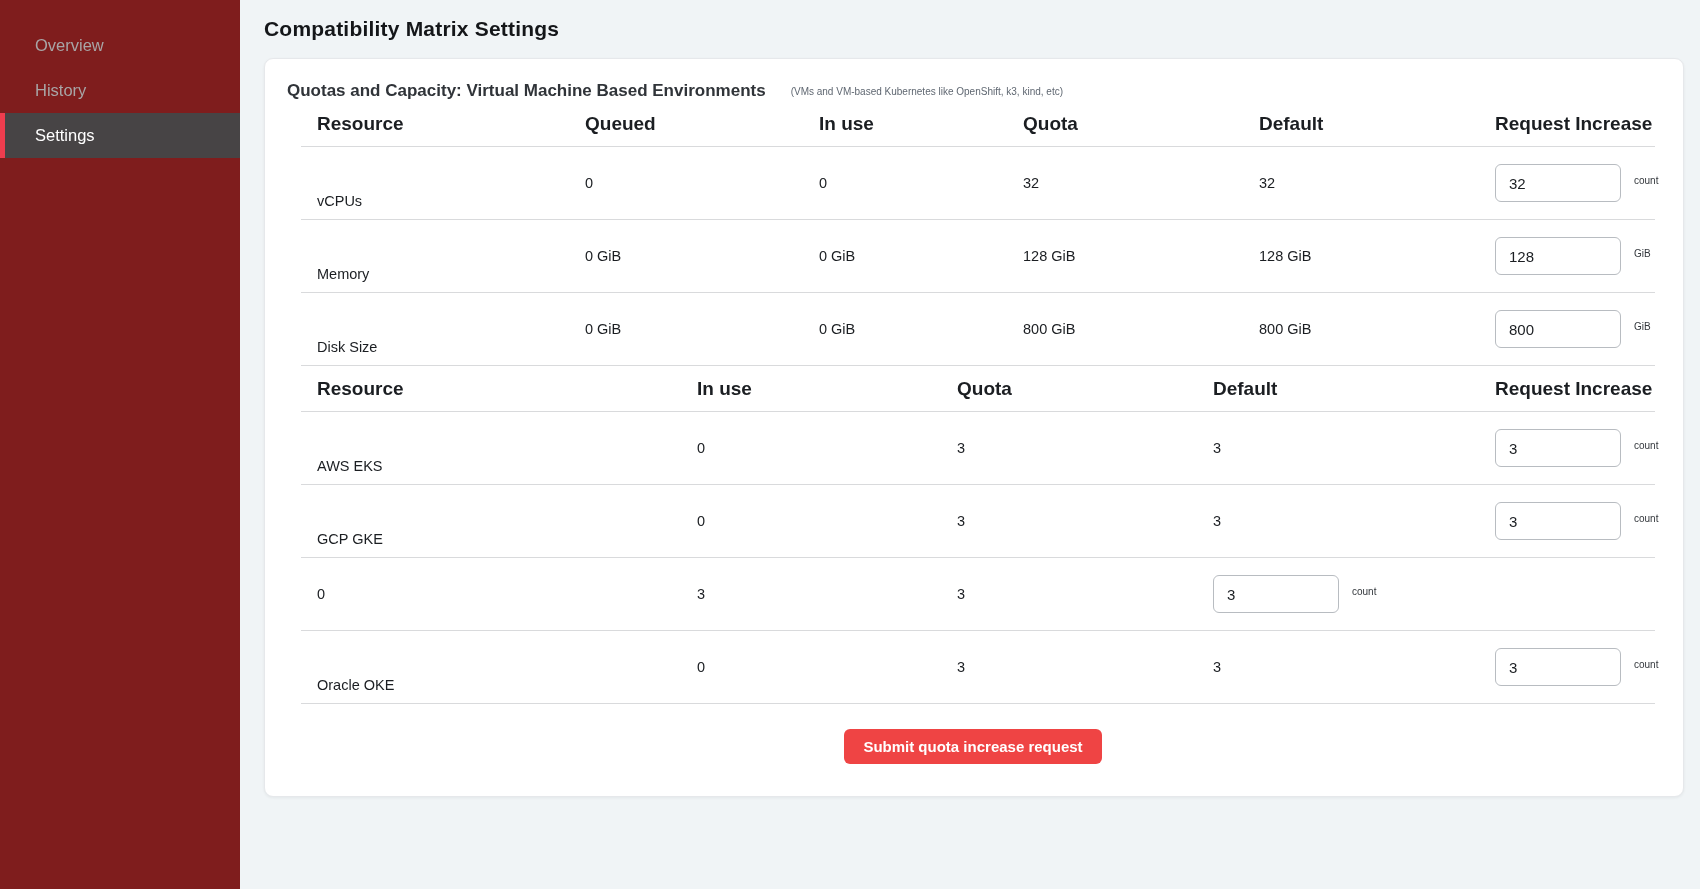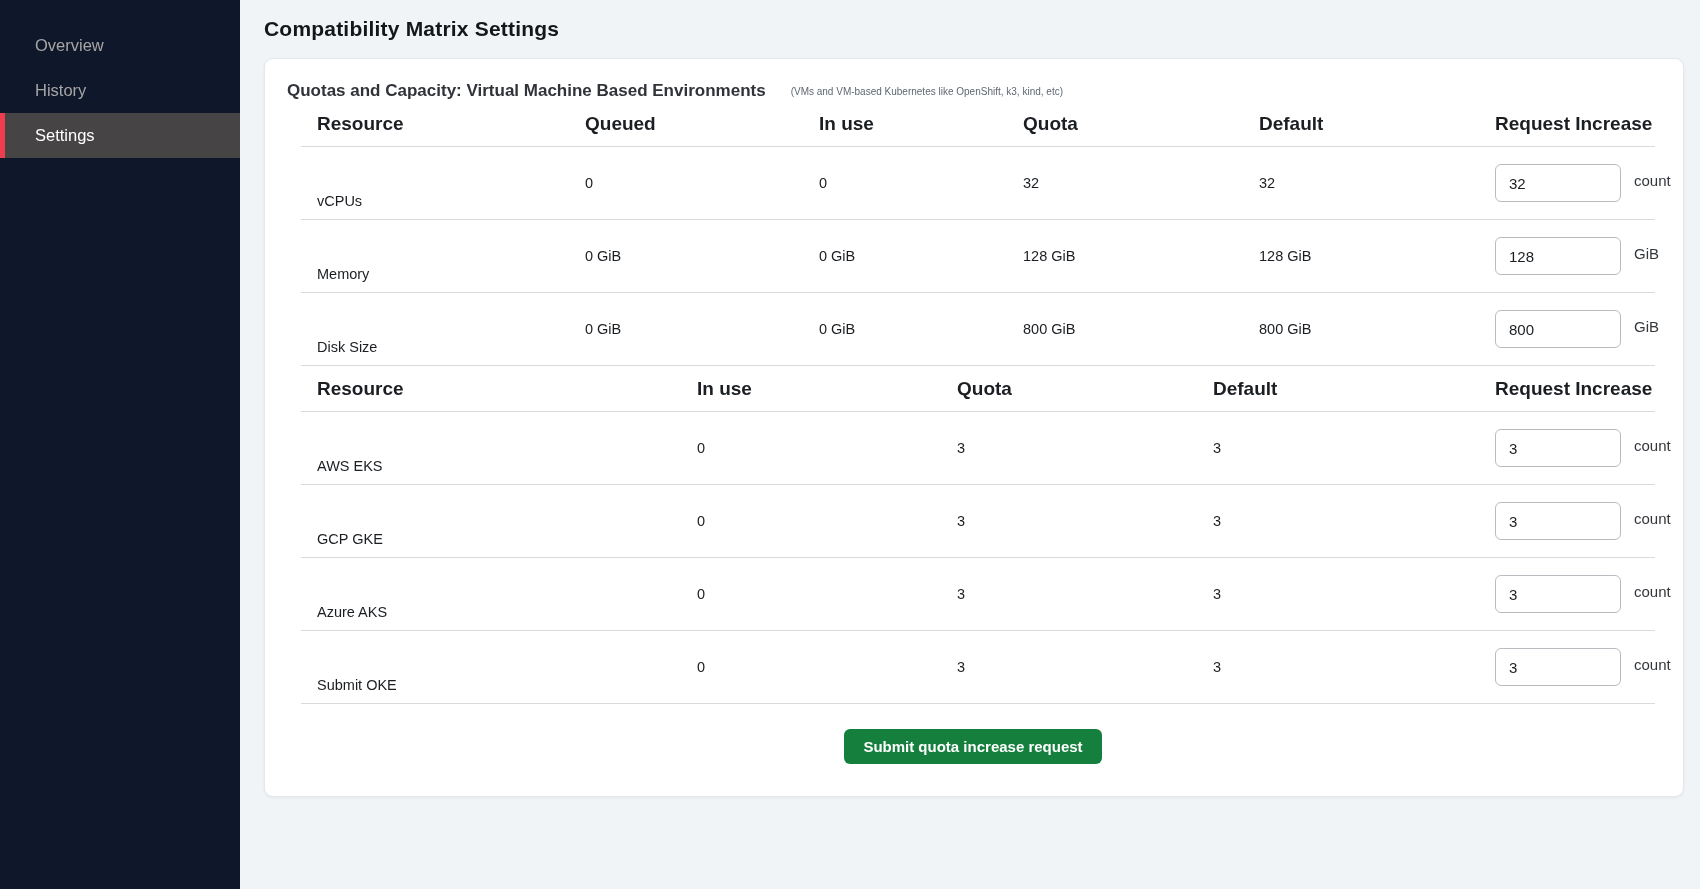--- a/index.html
+++ b/index.html
@@ -10,21 +10,21 @@
     background: #f0f4f6;
     color: #191c1f;
     overflow: hidden;
   }
 
   
   .sidebar {
     width: 240px;
     min-width: 240px;
     height: 889px;
-    background: #0f172a;
+    background: #7f1d1d;
     padding-top: 23px;
   }
   .nav-item {
     height: 45px;
     display: flex;
     align-items: center;
     padding-left: 30px;
     font-size: 16.5px;
     color: #a8a5a6;
     cursor: pointer;
@@ -103,32 +103,32 @@
     border-radius: 6px;
     padding: 0 10px 0 13px;
     font-size: 15px;
     color: #1b1e22;
     font-family: "Liberation Sans", sans-serif;
     background: #ffffff;
   }
   .unit {
     margin-left: 13px;
     margin-bottom: 6px;
-    font-size: 15px;
+    font-size: 10px;
     color: #33373c;
   }
 
   .card-footer {
     height: 78px;
     display: flex;
     align-items: center;
     justify-content: center;
   }
   .submit-btn {
-    background: #15803d;
+    background: #ef4444;
     color: #ffffff;
     font-size: 15px;
     font-weight: bold;
     font-family: "Liberation Sans", sans-serif;
     border: none;
     border-radius: 6px;
     padding: 9px 19px;
     cursor: pointer;
     margin-top: 7px;
   }
@@ -225,32 +225,31 @@
         <div>0</div>
         <div>3</div>
         <div>3</div>
         <div class="request-cell">
           <input class="request-input" type="text" value="3" style="">
           <span class="unit">count</span>
         </div>
       </div>
 
       <div class="trow grid5">
-        <div class="resource">Azure AKS</div>
-        <div>0</div>
-        <div>3</div>
-        <div>3</div>
-        <div class="request-cell">
-          <input class="request-input" type="text" value="3" style="">
-          <span class="unit">count</span>
-        </div>
-      </div>
-
-      <div class="trow grid5">
-        <div class="resource">Submit OKE</div>
+        <div>0</div>
+        <div>3</div>
+        <div>3</div>
+        <div class="request-cell">
+          <input class="request-input" type="text" value="3" style="">
+          <span class="unit">count</span>
+        </div>
+      </div>
+
+      <div class="trow grid5">
+        <div class="resource">Oracle OKE</div>
         <div>0</div>
         <div>3</div>
         <div>3</div>
         <div class="request-cell">
           <input class="request-input" type="text" value="3" style="">
           <span class="unit">count</span>
         </div>
       </div>
     </div>
 

